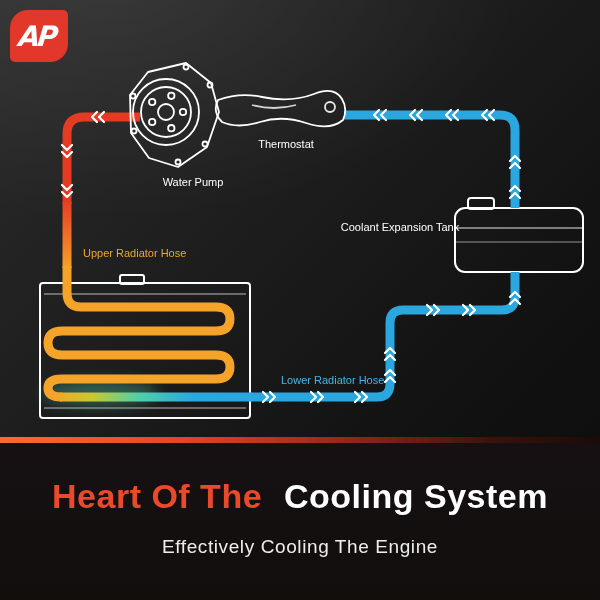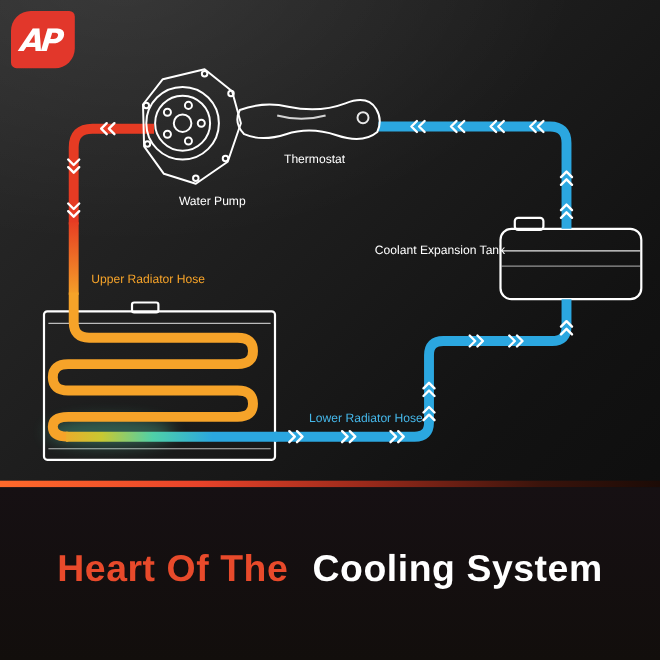--- a/index.html
+++ b/index.html
@@ -149,15 +149,16 @@
     </g>
   </svg>
 
   <div class="divider"></div>
 
   <div class="footer">
     <div class="title">
       <span class="accent">Heart Of The</span>
       <span class="rest">Cooling System</span>
     </div>
+    <div class="subtitle">Effectively Cooling The Engine</div>
   </div>
 
 </div>
 
 </body></html>

